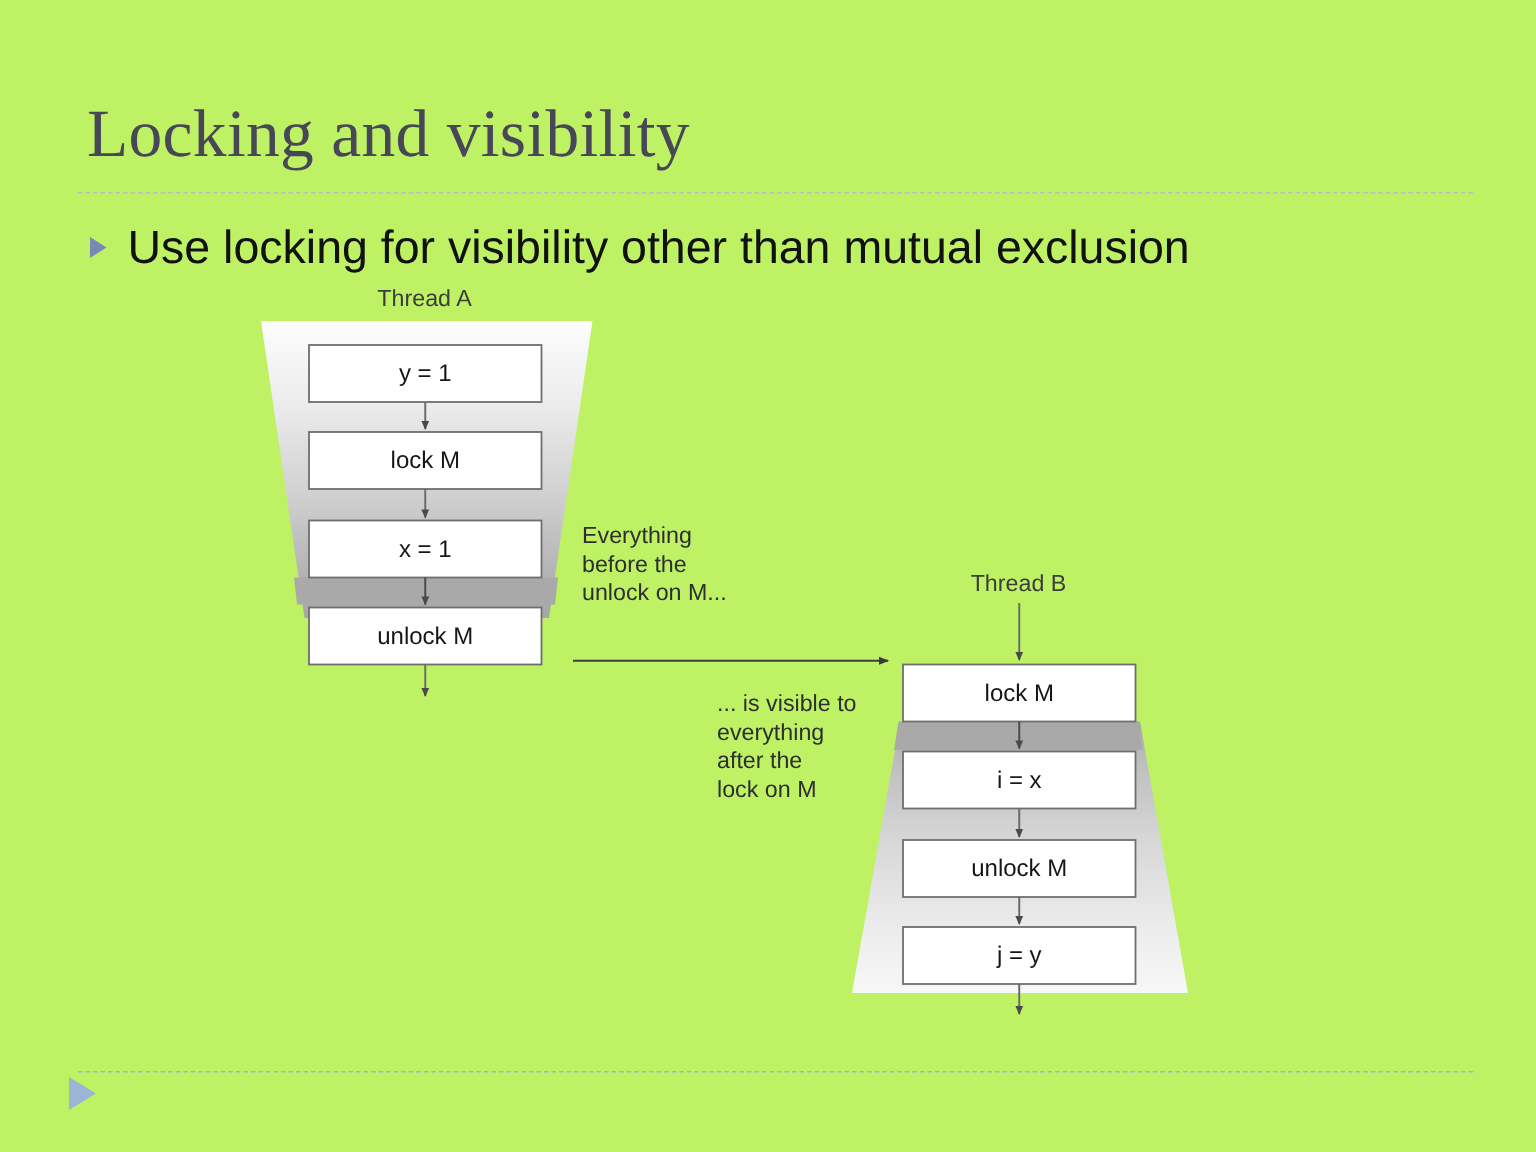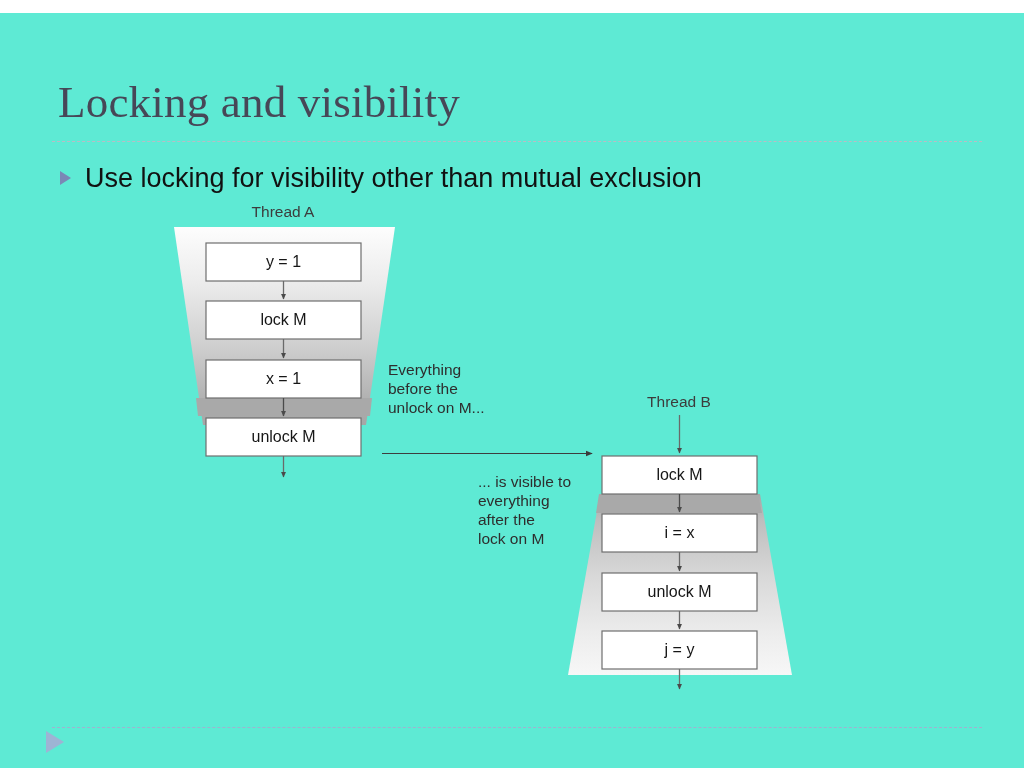--- a/index.html
+++ b/index.html
@@ -14,22 +14,21 @@
     position: relative;
     overflow: hidden;
     font-family: "Liberation Sans", sans-serif;
     -webkit-font-smoothing: antialiased;
   }
 
   
   #slide {
     position: absolute;
     inset: 0;
-    background: #5eead4;
-    margin-top: 13px;
+    background: #bef264;
   }
 
   
   #slide-title {
     position: absolute;
     left: 58px;
     top: 62px;
     width: 900px;
     font-family: "Liberation Serif", "DejaVu Serif", serif;
     font-size: 45px;
@@ -63,21 +62,21 @@
     width: 0;
     height: 0;
     border-left: 11px solid #7b88b5;
     border-top: 7px solid transparent;
     border-bottom: 7px solid transparent;
     margin-top: 12px;
     flex: none;
   }
   #bullet-text {
     font-family: "Liberation Sans", sans-serif;
-    font-size: 27px;
+    font-size: 31px;
     line-height: 38px;
     color: #111111;
     white-space: nowrap;
     font-stretch: condensed;
   }
 
   
   #figure {
     position: absolute;
     left: 0;

